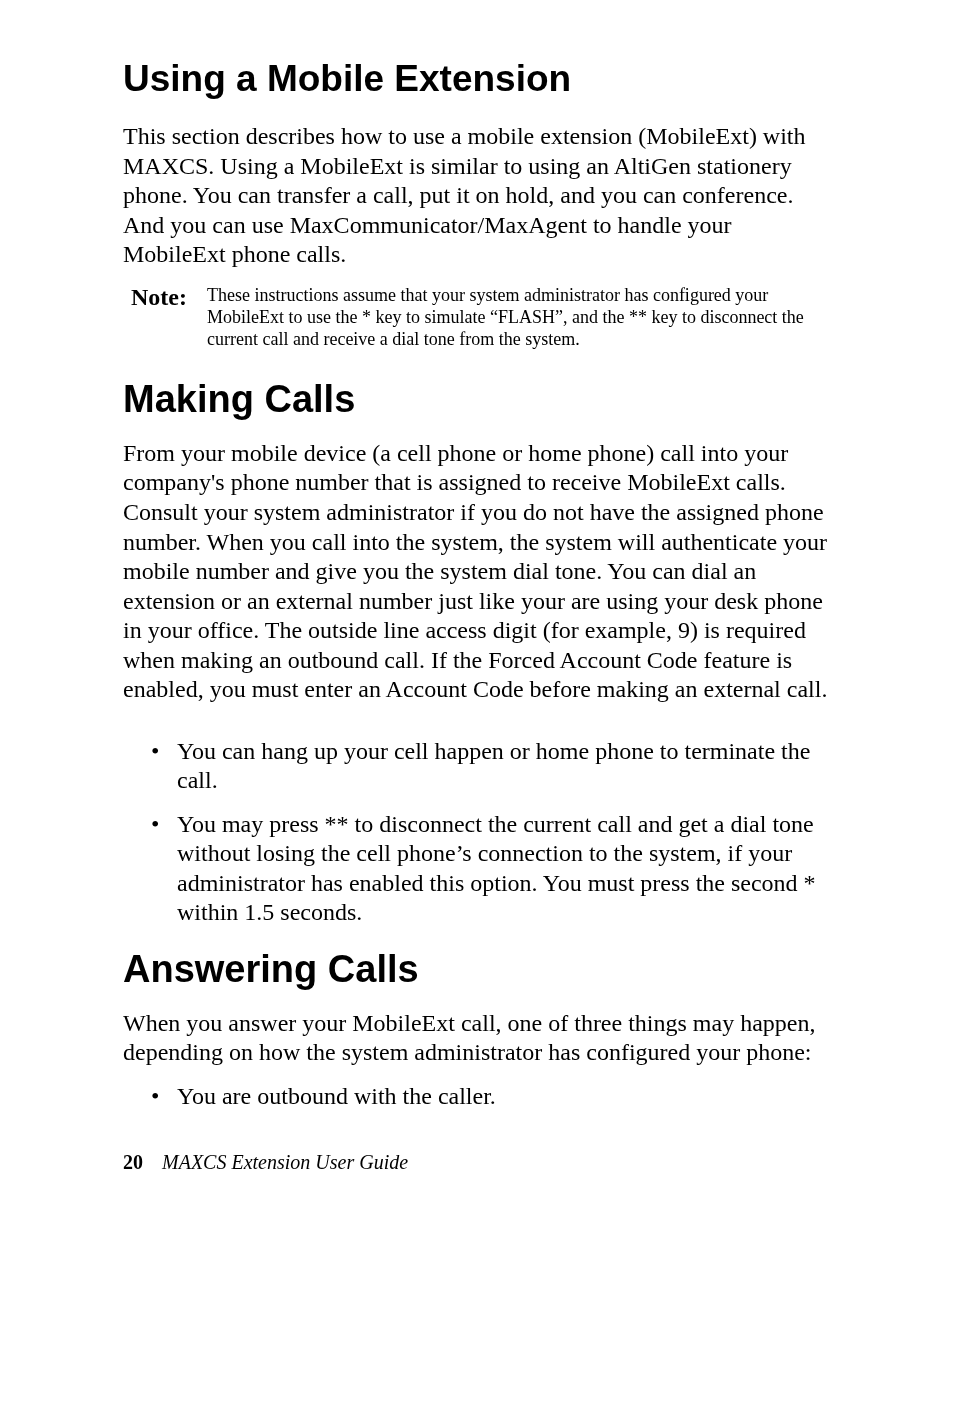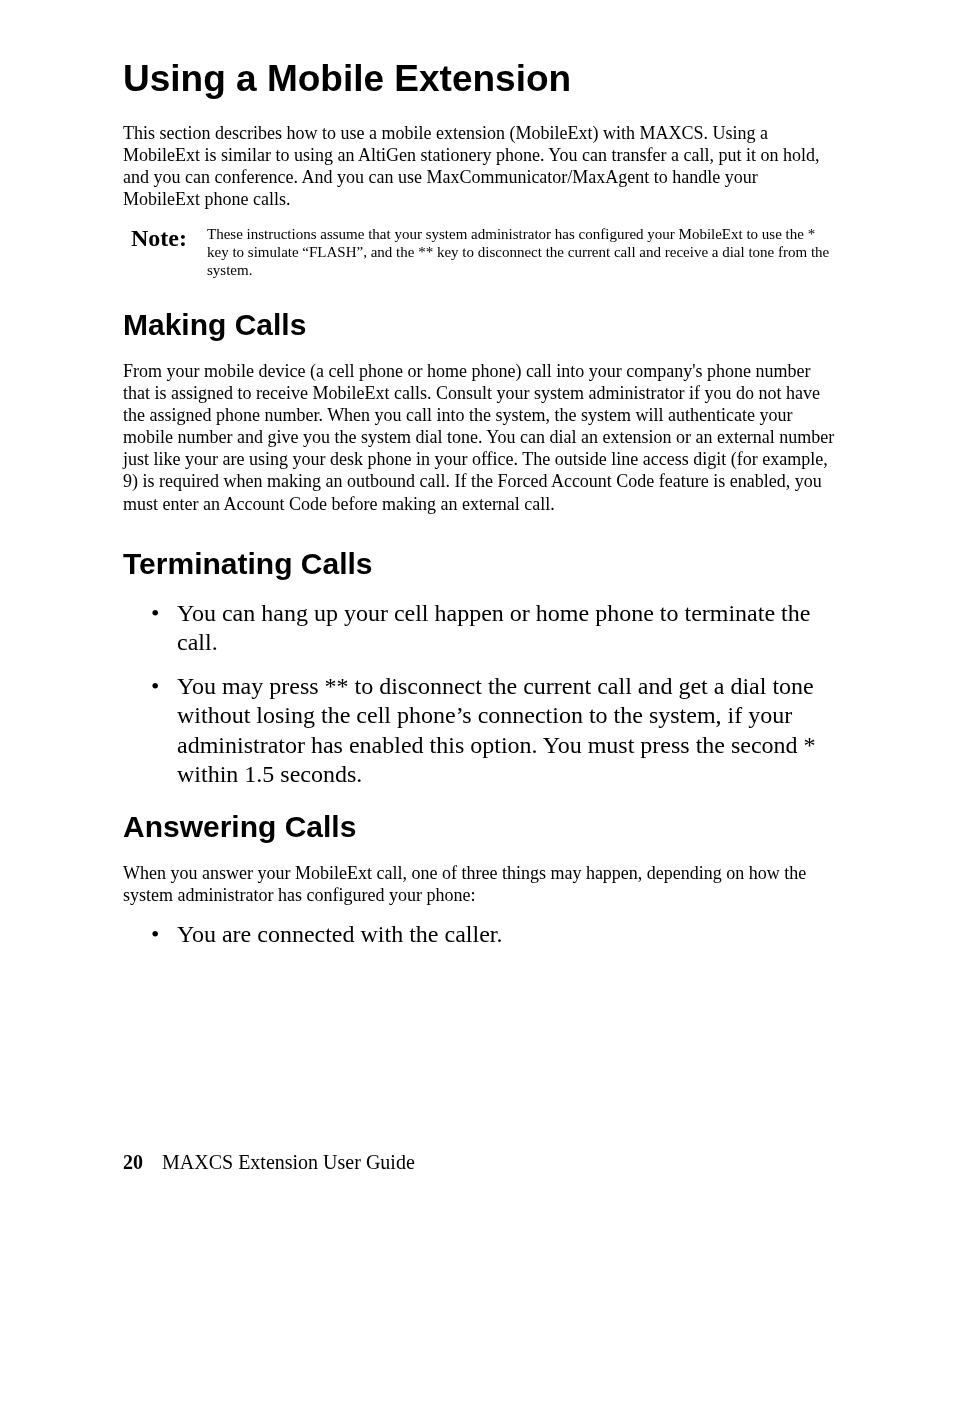--- a/index.html
+++ b/index.html
@@ -21,41 +21,41 @@
   h1.section-title {
     font-family: Arial, Helvetica, sans-serif;
     font-weight: 700;
     font-size: 37px;
     margin: 0 0 22px 0;
     letter-spacing: 0px;
   }
   h2.subsection-title {
     font-family: Arial, Helvetica, sans-serif;
     font-weight: 700;
-    font-size: 30px;
-    margin: 0 0 18px 0;
+    font-size: 38px;
+    margin: 14px 0 18px 0;
   }
   p.body {
-    font-size: 18px;
+    font-size: 24px;
     line-height: 1.23;
     margin: 0 0 14px 0;
   }
   .note-row {
     display: flex;
     align-items: flex-start;
     margin: 0 0 28px 8px;
   }
   .note-label {
     font-size: 24px;
     font-weight: 700;
     flex: 0 0 auto;
     padding-right: 20px;
   }
   .note-text {
-    font-size: 15px;
+    font-size: 18px;
     line-height: 1.23;
     flex: 1 1 auto;
   }
   .bullet-list {
     margin: 0 0 20px 0;
   }
   .bullet-item {
     display: flex;
     align-items: flex-start;
     margin: 0 0 14px 0;
@@ -76,20 +76,21 @@
     position: absolute;
     left: 123px;
     bottom: 60px;
     font-size: 20px;
   }
   .footer .num {
     font-weight: 700;
     margin-top: 48px;
   }
   .footer .title {
+    font-style: italic;
     margin-left: 14px;
   }
   .spacer-md { height: 18px; }
 </style>
 </head>
 <body>
 
 <div class="page">
 
   <h1 class="section-title">Using a Mobile Extension</h1>
@@ -99,40 +100,39 @@
   <div class="note-row">
     <div class="note-label">Note:</div>
     <div class="note-text">These instructions assume that your system administrator has configured your MobileExt to use the * key to simulate “FLASH”, and the ** key to disconnect the current call and receive a dial tone from the system.</div>
   </div>
 
   <h2 class="subsection-title">Making Calls</h2>
   <p class="body">From your mobile device (a cell phone or home phone) call into your company's phone number that is assigned to receive MobileExt calls. Consult your system administrator if you do not have the assigned phone number. When you call into the system, the system will authenticate your mobile number and give you the system dial tone. You can dial an extension or an external number just like your are using your desk phone in your office. The outside line access digit (for example, 9) is required when making an outbound call. If the Forced Account Code feature is enabled, you must enter an Account Code before making an external call.</p>
 
   <div class="spacer-md"></div>
 
-  <h2 class="subsection-title">Terminating Calls</h2>
 
   <div class="bullet-list">
     <div class="bullet-item">
       <div class="bullet-dot">•</div>
       <div class="bullet-text">You can hang up your cell happen or home phone to terminate the call.</div>
     </div>
     <div class="bullet-item">
       <div class="bullet-dot">•</div>
       <div class="bullet-text">You may  press ** to disconnect the current call and get a dial tone without losing the cell phone’s connection to the system, if your administrator has enabled this option. You must press the second * within 1.5 seconds.</div>
     </div>
   </div>
 
   <h2 class="subsection-title">Answering Calls</h2>
   <p class="body">When you answer your MobileExt call, one of three things may happen, depending on how the system administrator has configured your phone:</p>
 
   <div class="bullet-list">
     <div class="bullet-item">
       <div class="bullet-dot">•</div>
-      <div class="bullet-text">You are connected with the caller.</div>
+      <div class="bullet-text">You are outbound with the caller.</div>
     </div>
   </div>
 
   <div class="footer">
     <span class="num">20</span>
     <span class="title">MAXCS Extension User Guide</span>
   </div>
 
 </div>
 

